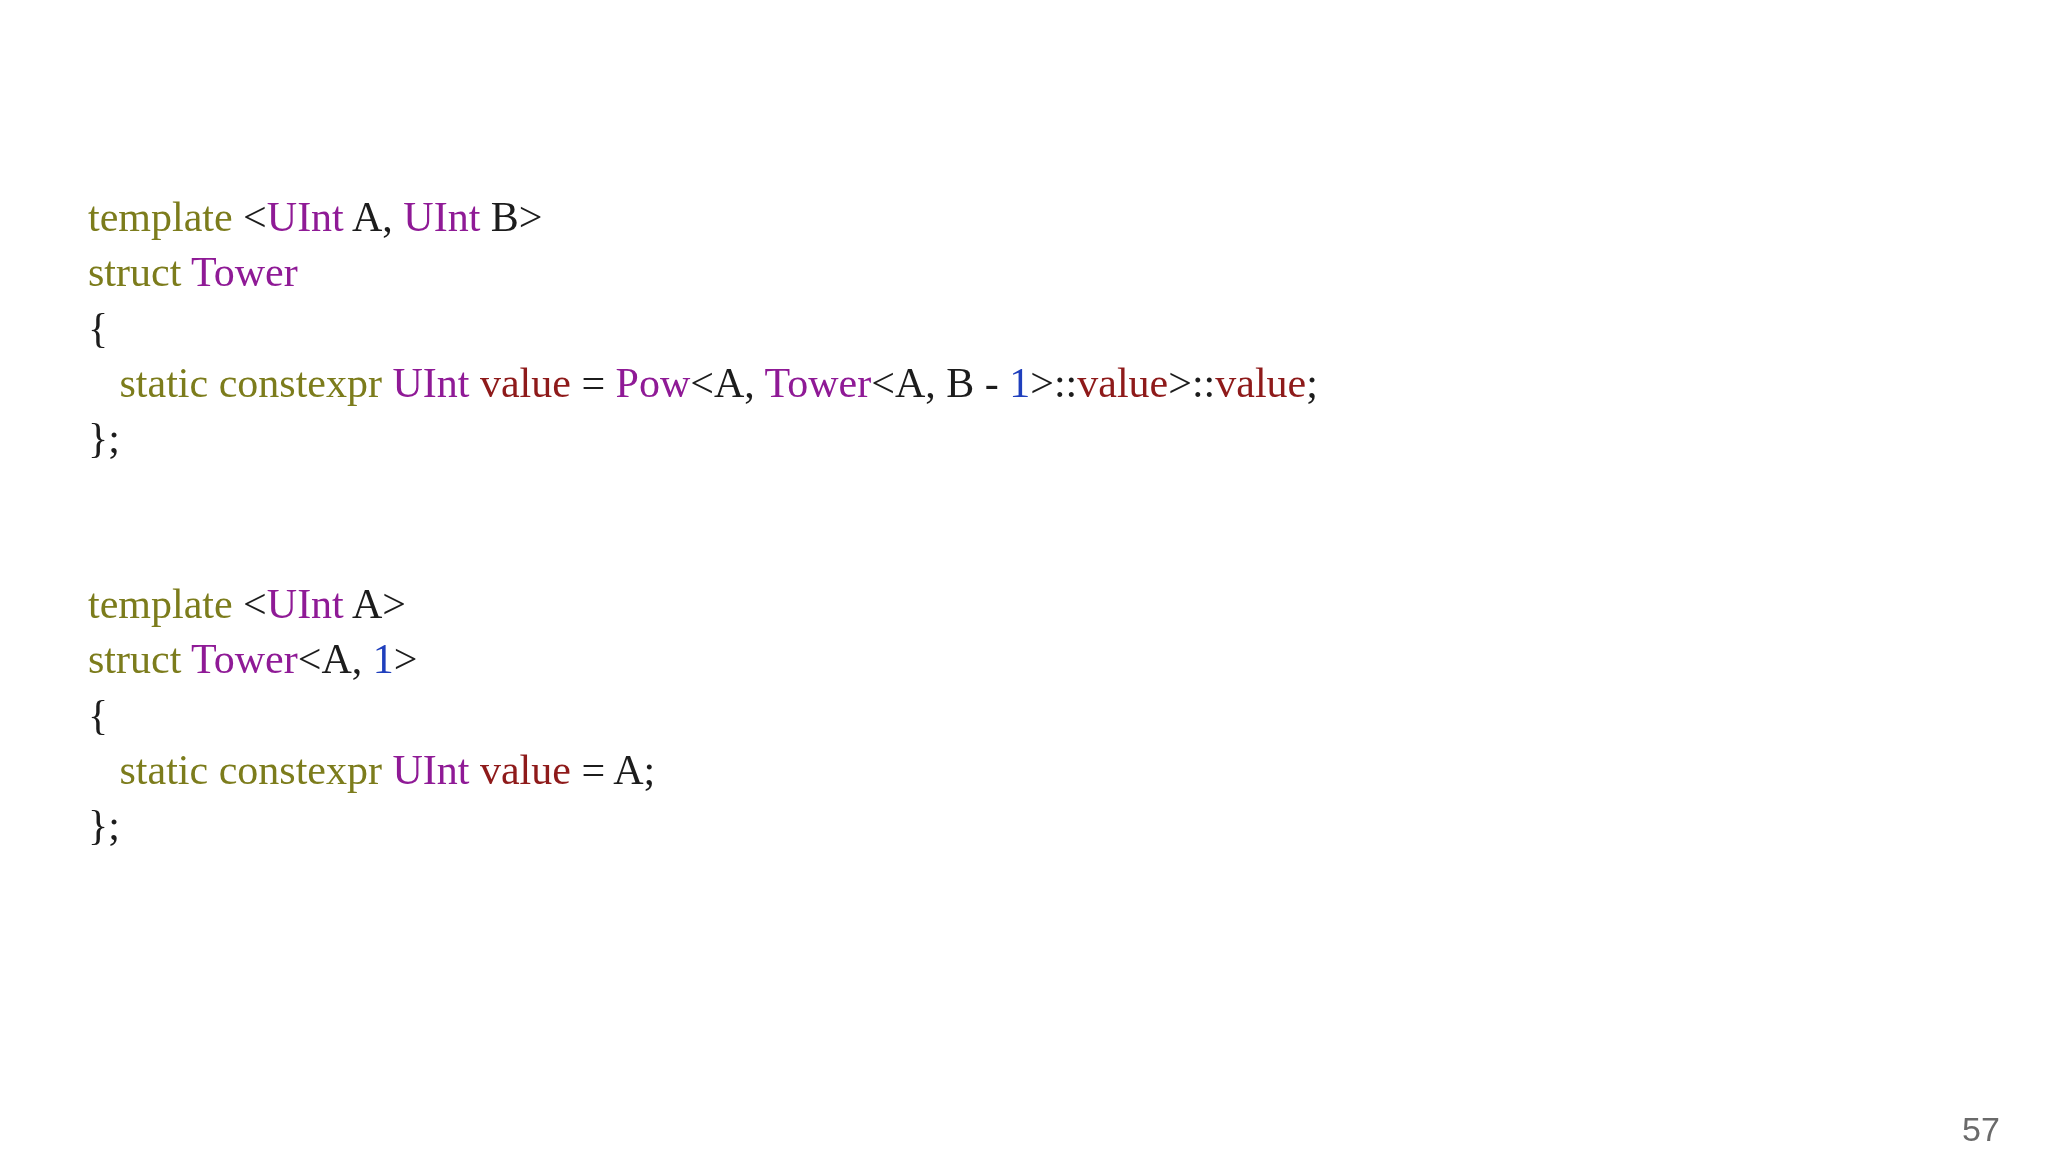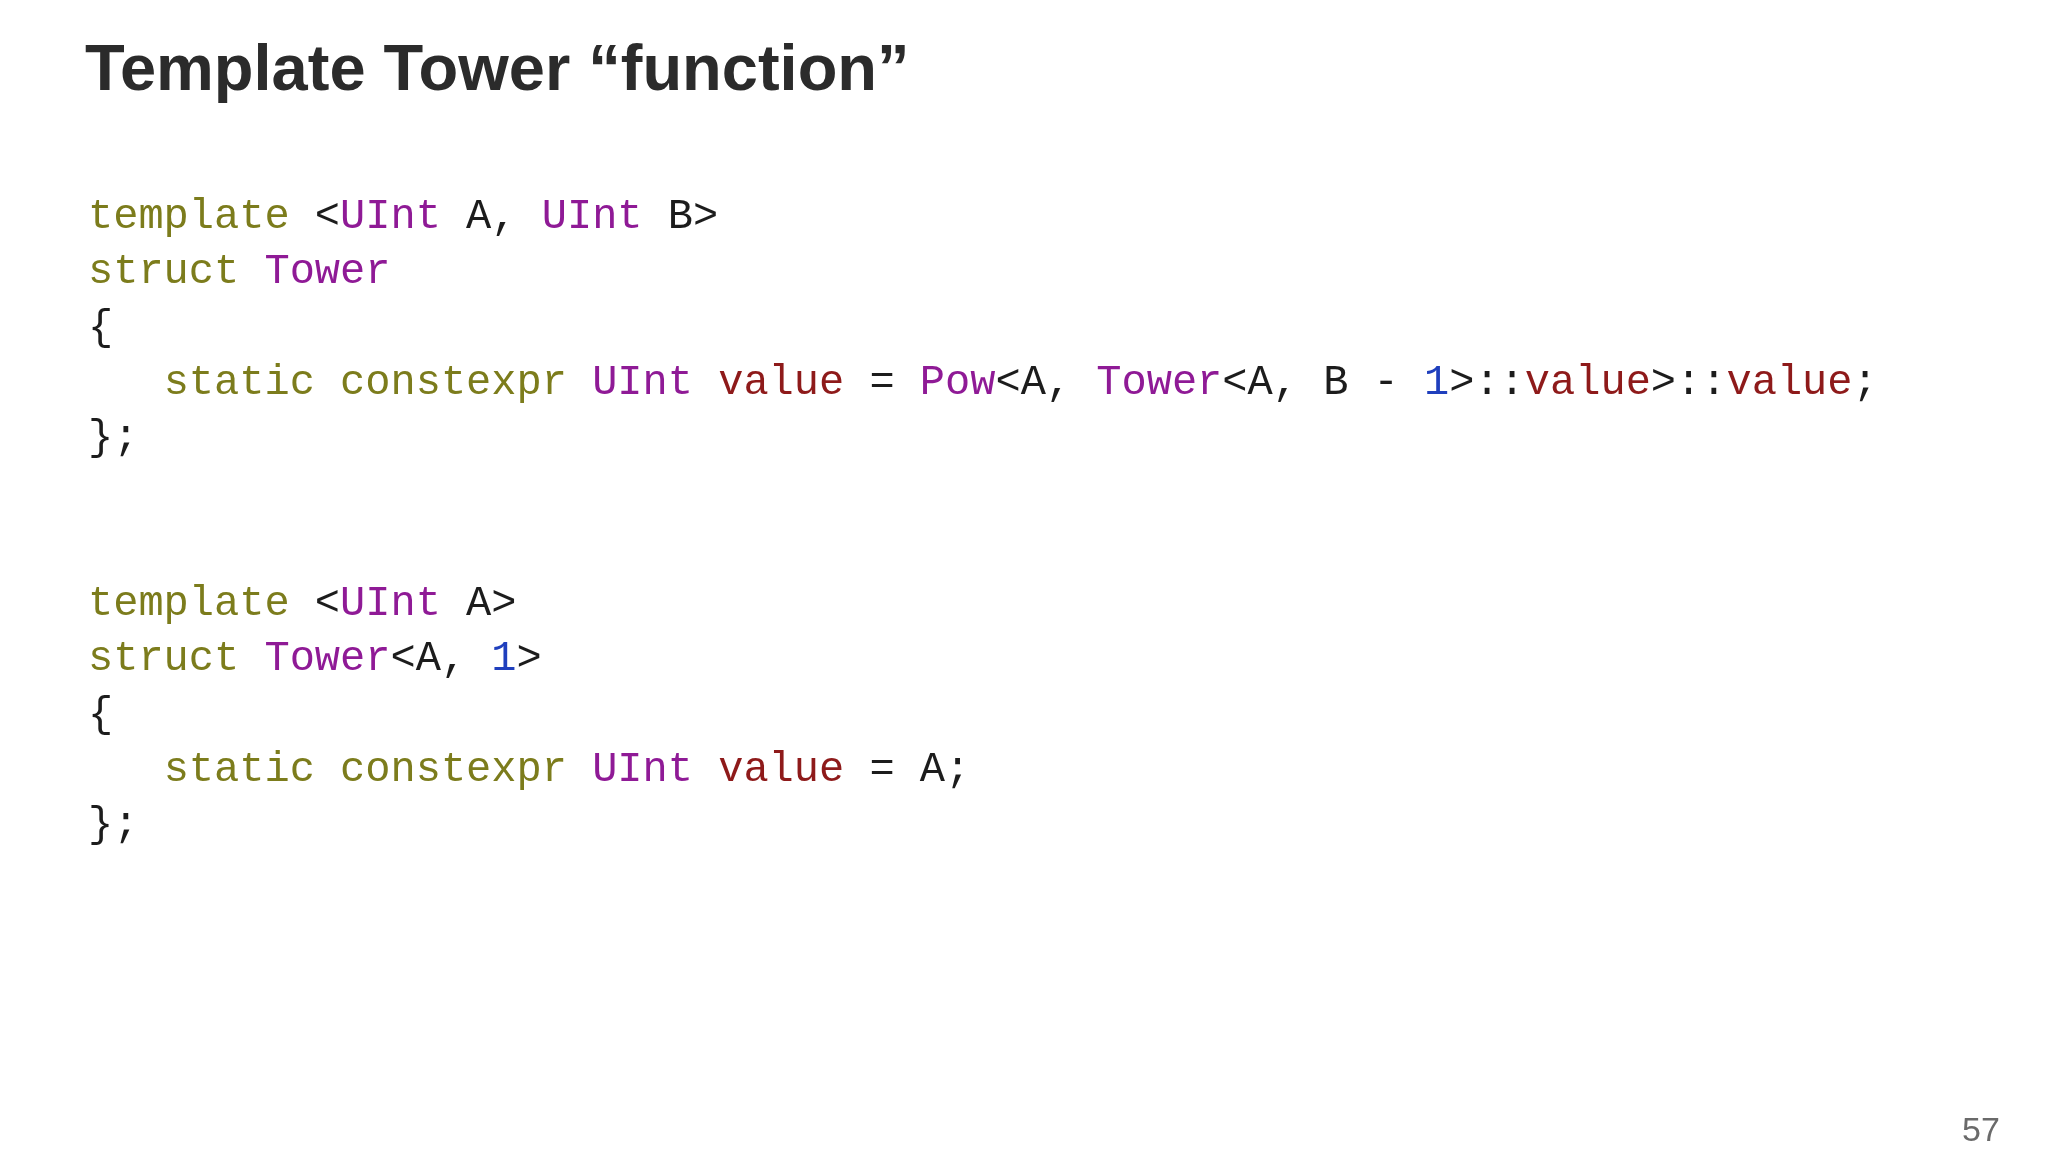--- a/index.html
+++ b/index.html
@@ -25,21 +25,21 @@
     font-weight: bold;
     color: #2b2b2b;
     letter-spacing: 0px;
     white-space: nowrap;
   }
   .code {
     position: absolute;
     left: 88px;
     top: 190px;
     margin: 0;
-    font-family: Liberation Mono, monospace;
+    font-family: Liberation Serif, serif;
     font-size: 42px;
     line-height: 55.3px;
     color: #1c1c1c;
   }
   .code-line {
     height: 55.3px;
     white-space: pre;
   }
   .page-number {
     position: absolute;
@@ -47,18 +47,17 @@
     top: 1066px;
     font-size: 34px;
     color: #6a6a6a;
     margin-top: 44px;
   }
 </style>
 </head>
 <body>
 
 <div class="slide">
-  <h1 class="title">Template Tower “function”</h1>
 
   <pre class="code" id="code-block"><div class="code-line"><span style="color: rgb(124, 124, 28);">template</span><span style="color: rgb(28, 28, 28);"> &lt;</span><span style="color: rgb(143, 26, 150);">UInt</span><span style="color: rgb(28, 28, 28);"> A, </span><span style="color: rgb(143, 26, 150);">UInt</span><span style="color: rgb(28, 28, 28);"> B&gt;</span></div><div class="code-line"><span style="color: rgb(124, 124, 28);">struct</span><span style="color: rgb(28, 28, 28);"> </span><span style="color: rgb(143, 26, 150);">Tower</span></div><div class="code-line"><span style="color: rgb(28, 28, 28);">{</span></div><div class="code-line"><span style="color: rgb(28, 28, 28);">   </span><span style="color: rgb(124, 124, 28);">static</span><span style="color: rgb(28, 28, 28);"> </span><span style="color: rgb(124, 124, 28);">constexpr</span><span style="color: rgb(28, 28, 28);"> </span><span style="color: rgb(143, 26, 150);">UInt</span><span style="color: rgb(28, 28, 28);"> </span><span style="color: rgb(142, 26, 26);">value</span><span style="color: rgb(28, 28, 28);"> = </span><span style="color: rgb(143, 26, 150);">Pow</span><span style="color: rgb(28, 28, 28);">&lt;A, </span><span style="color: rgb(143, 26, 150);">Tower</span><span style="color: rgb(28, 28, 28);">&lt;A, B - </span><span style="color: rgb(31, 63, 189);">1</span><span style="color: rgb(28, 28, 28);">&gt;::</span><span style="color: rgb(142, 26, 26);">value</span><span style="color: rgb(28, 28, 28);">&gt;::</span><span style="color: rgb(142, 26, 26);">value</span><span style="color: rgb(28, 28, 28);">;</span></div><div class="code-line"><span style="color: rgb(28, 28, 28);">};</span></div><div class="code-line">&nbsp;</div><div class="code-line">&nbsp;</div><div class="code-line"><span style="color: rgb(124, 124, 28);">template</span><span style="color: rgb(28, 28, 28);"> &lt;</span><span style="color: rgb(143, 26, 150);">UInt</span><span style="color: rgb(28, 28, 28);"> A&gt;</span></div><div class="code-line"><span style="color: rgb(124, 124, 28);">struct</span><span style="color: rgb(28, 28, 28);"> </span><span style="color: rgb(143, 26, 150);">Tower</span><span style="color: rgb(28, 28, 28);">&lt;A, </span><span style="color: rgb(31, 63, 189);">1</span><span style="color: rgb(28, 28, 28);">&gt;</span></div><div class="code-line"><span style="color: rgb(28, 28, 28);">{</span></div><div class="code-line"><span style="color: rgb(28, 28, 28);">   </span><span style="color: rgb(124, 124, 28);">static</span><span style="color: rgb(28, 28, 28);"> </span><span style="color: rgb(124, 124, 28);">constexpr</span><span style="color: rgb(28, 28, 28);"> </span><span style="color: rgb(143, 26, 150);">UInt</span><span style="color: rgb(28, 28, 28);"> </span><span style="color: rgb(142, 26, 26);">value</span><span style="color: rgb(28, 28, 28);"> = A;</span></div><div class="code-line"><span style="color: rgb(28, 28, 28);">};</span></div></pre>
 
   <div class="page-number">57</div>
 </div>
 
 </body></html>

